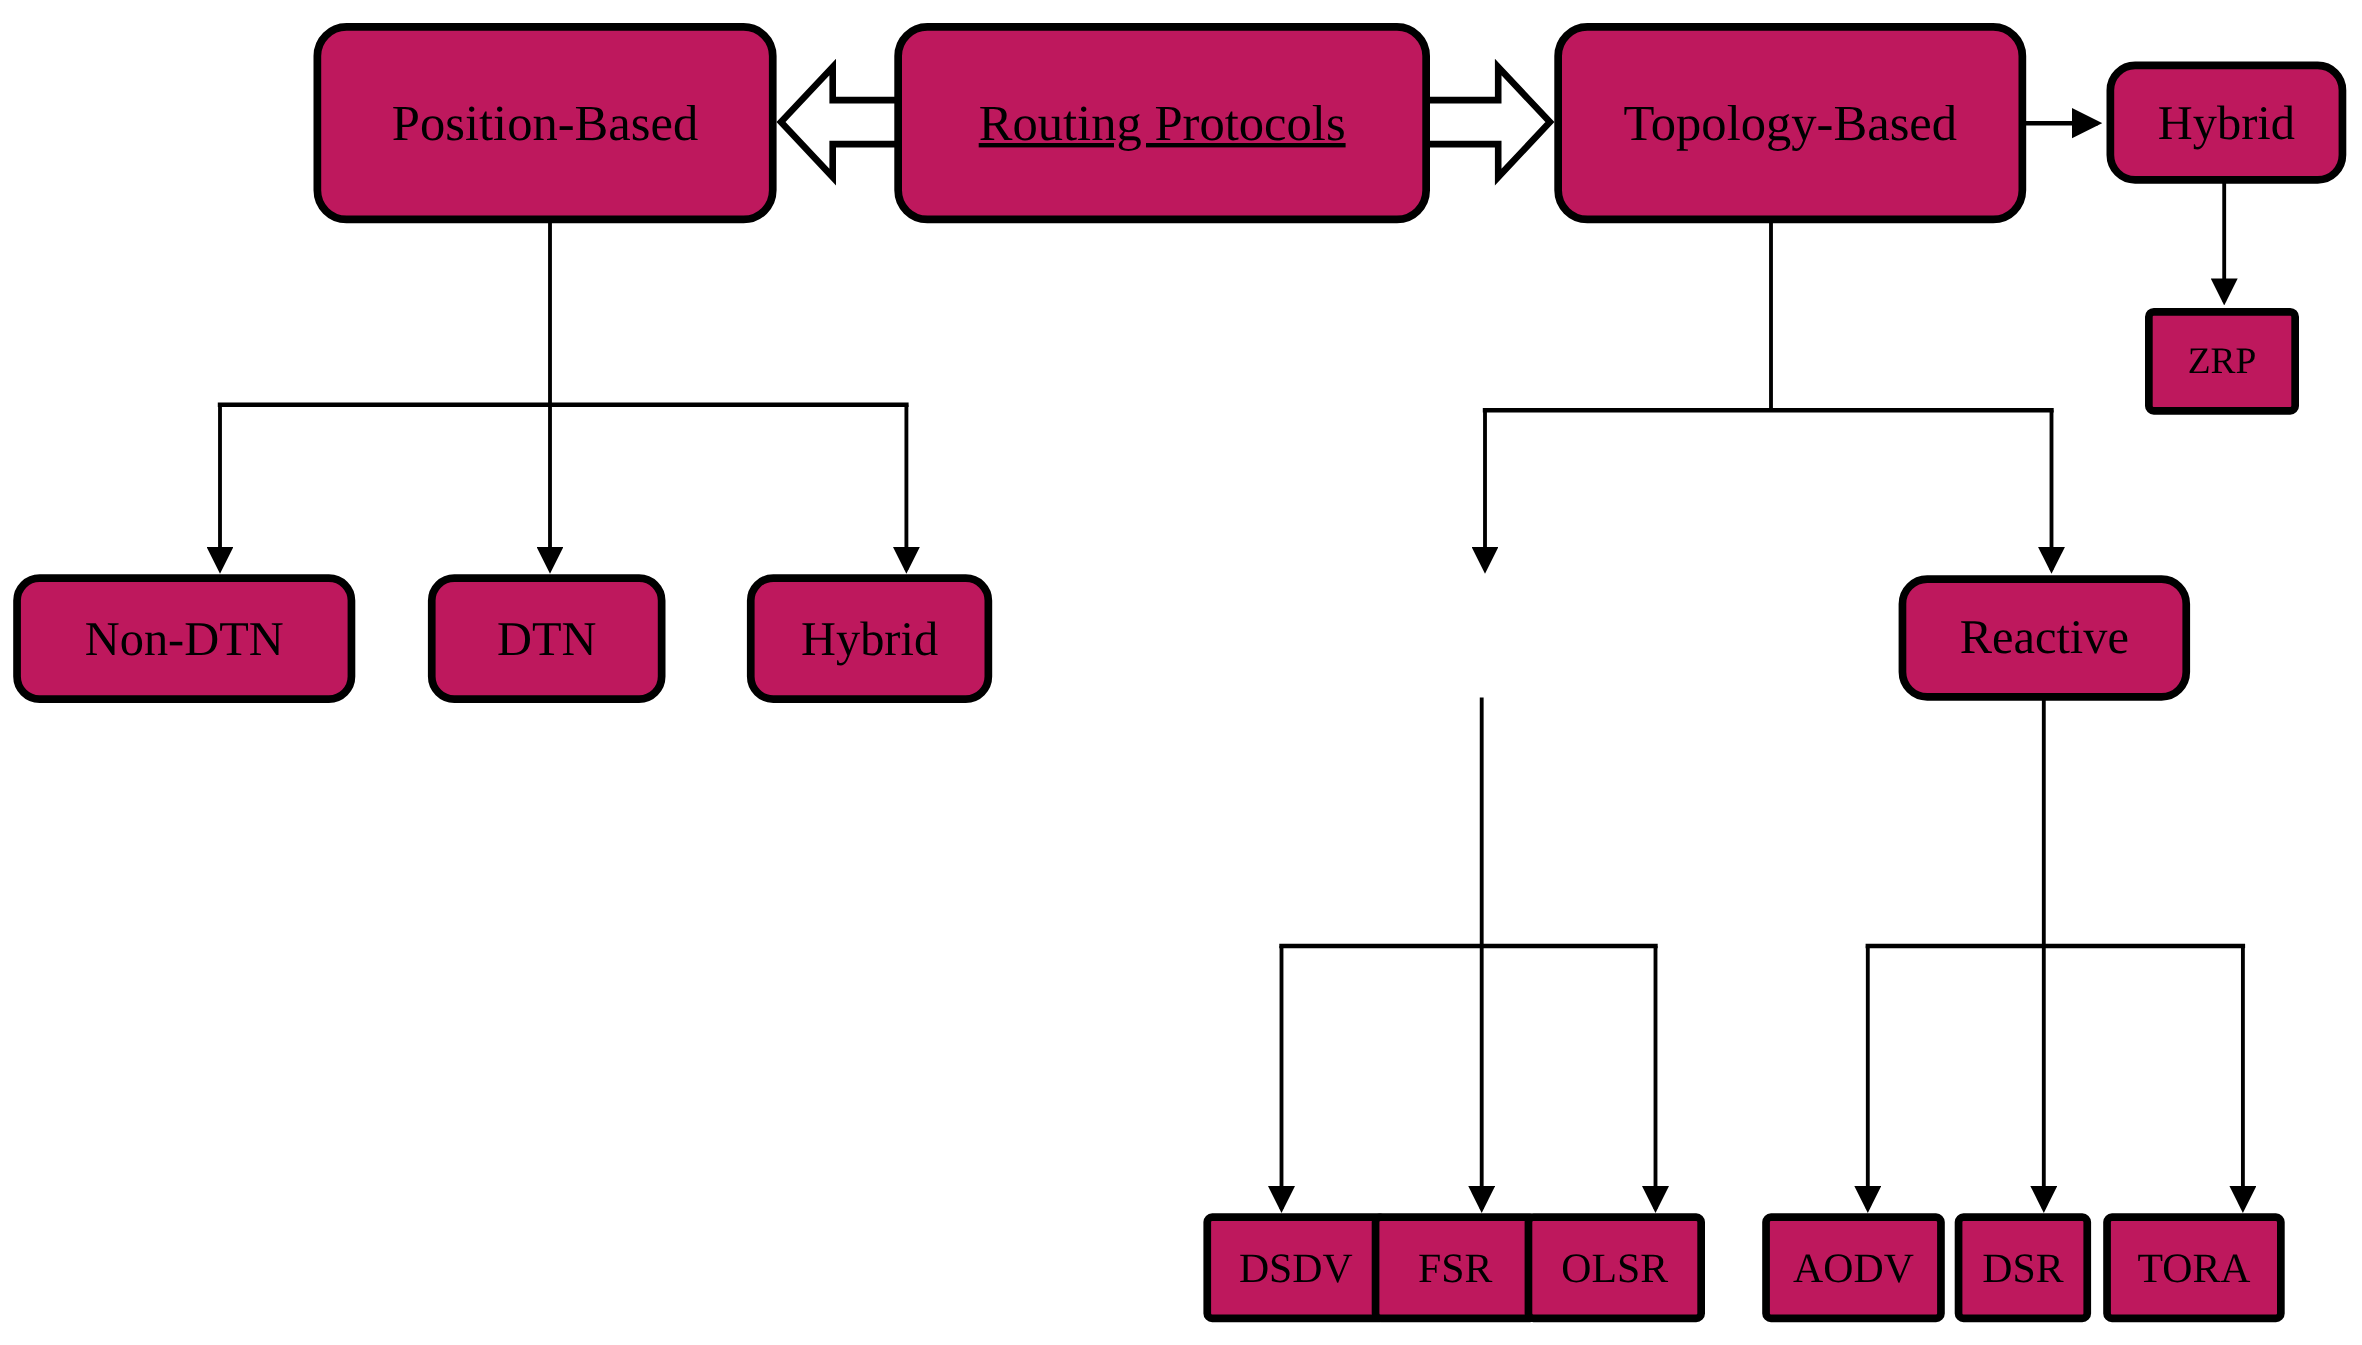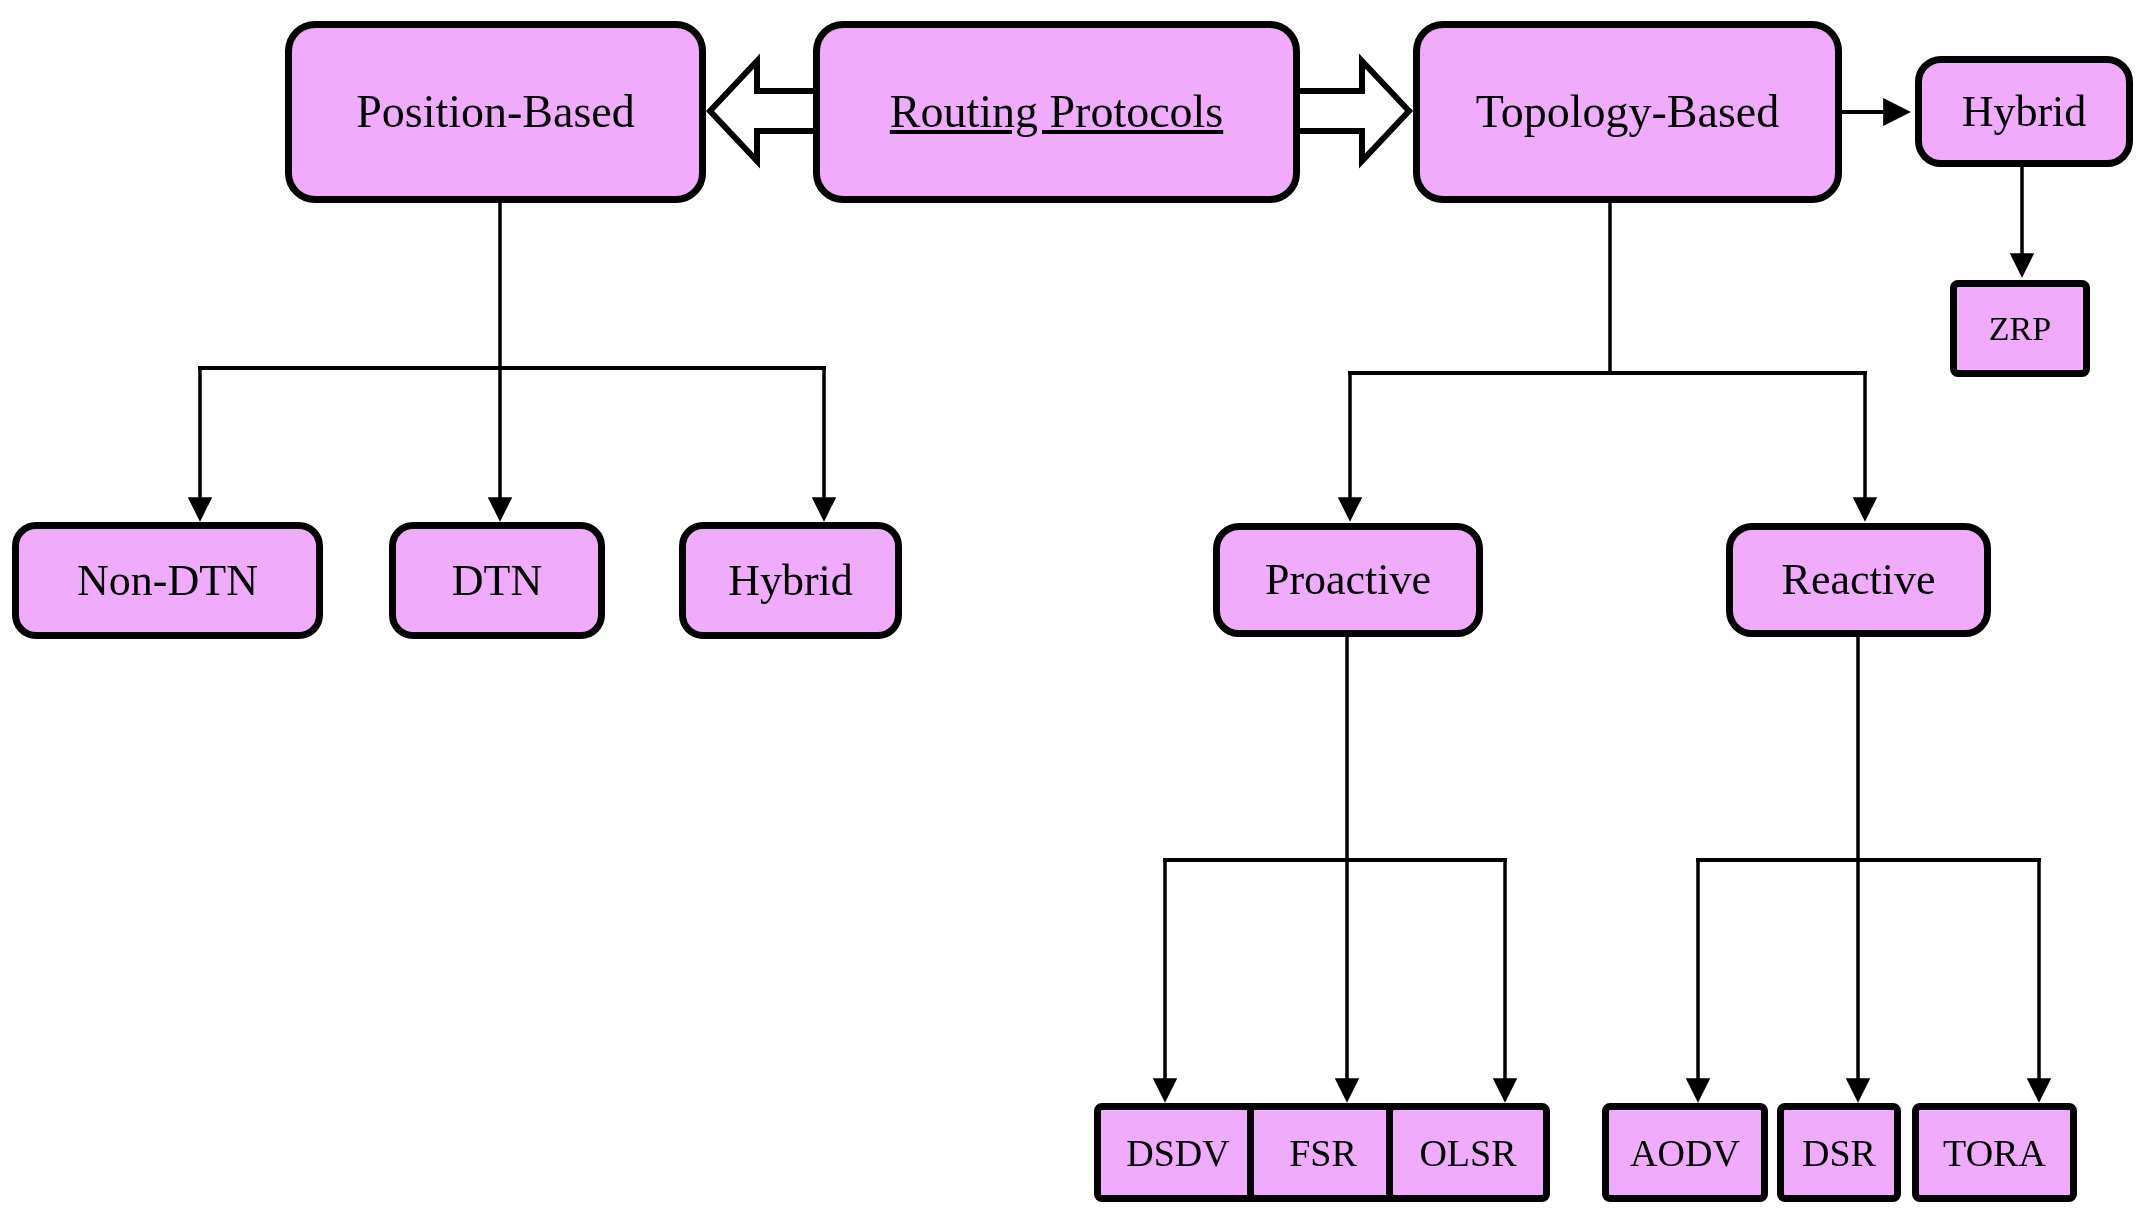--- a/index.html
+++ b/index.html
@@ -13,21 +13,21 @@
   }
   svg.edges {
     position: absolute;
     left: 0; top: 0;
     width: 2147px; height: 1223px;
     z-index: 1;
   }
   .node {
     position: absolute;
     box-sizing: border-box;
-    background: #f0abfc;
+    background: #be185d;
     border: 7px solid #000000;
     display: flex;
     align-items: center;
     justify-content: center;
     text-align: left;
     color: #000000;
     z-index: 2;
     line-height: 1;
     white-space: nowrap;
   }
@@ -107,23 +107,20 @@
   </div>
 
   <div class="node r24 fs44" style="left:389px; top:522px; width:216px; height:117px;">
     <span>DTN</span>
   </div>
 
   <div class="node r24 fs44" style="left:679px; top:522px; width:223px; height:117px;">
     <span>Hybrid</span>
   </div>
 
-  <div class="node r26 fs44" style="left:1213px; top:523px; width:270px; height:114px;">
-    <span>Proactive</span>
-  </div>
 
   <div class="node r26 fs44" style="left:1726px; top:523px; width:265px; height:114px;">
     <span>Reactive</span>
   </div>
 
   <div class="node r20 fs38" style="left:1094px; top:1103px; width:168px; height:99px;">
     <span>DSDV</span>
   </div>
 
   <div class="node r20 fs38" style="left:1247px; top:1103px; width:152px; height:99px;">

